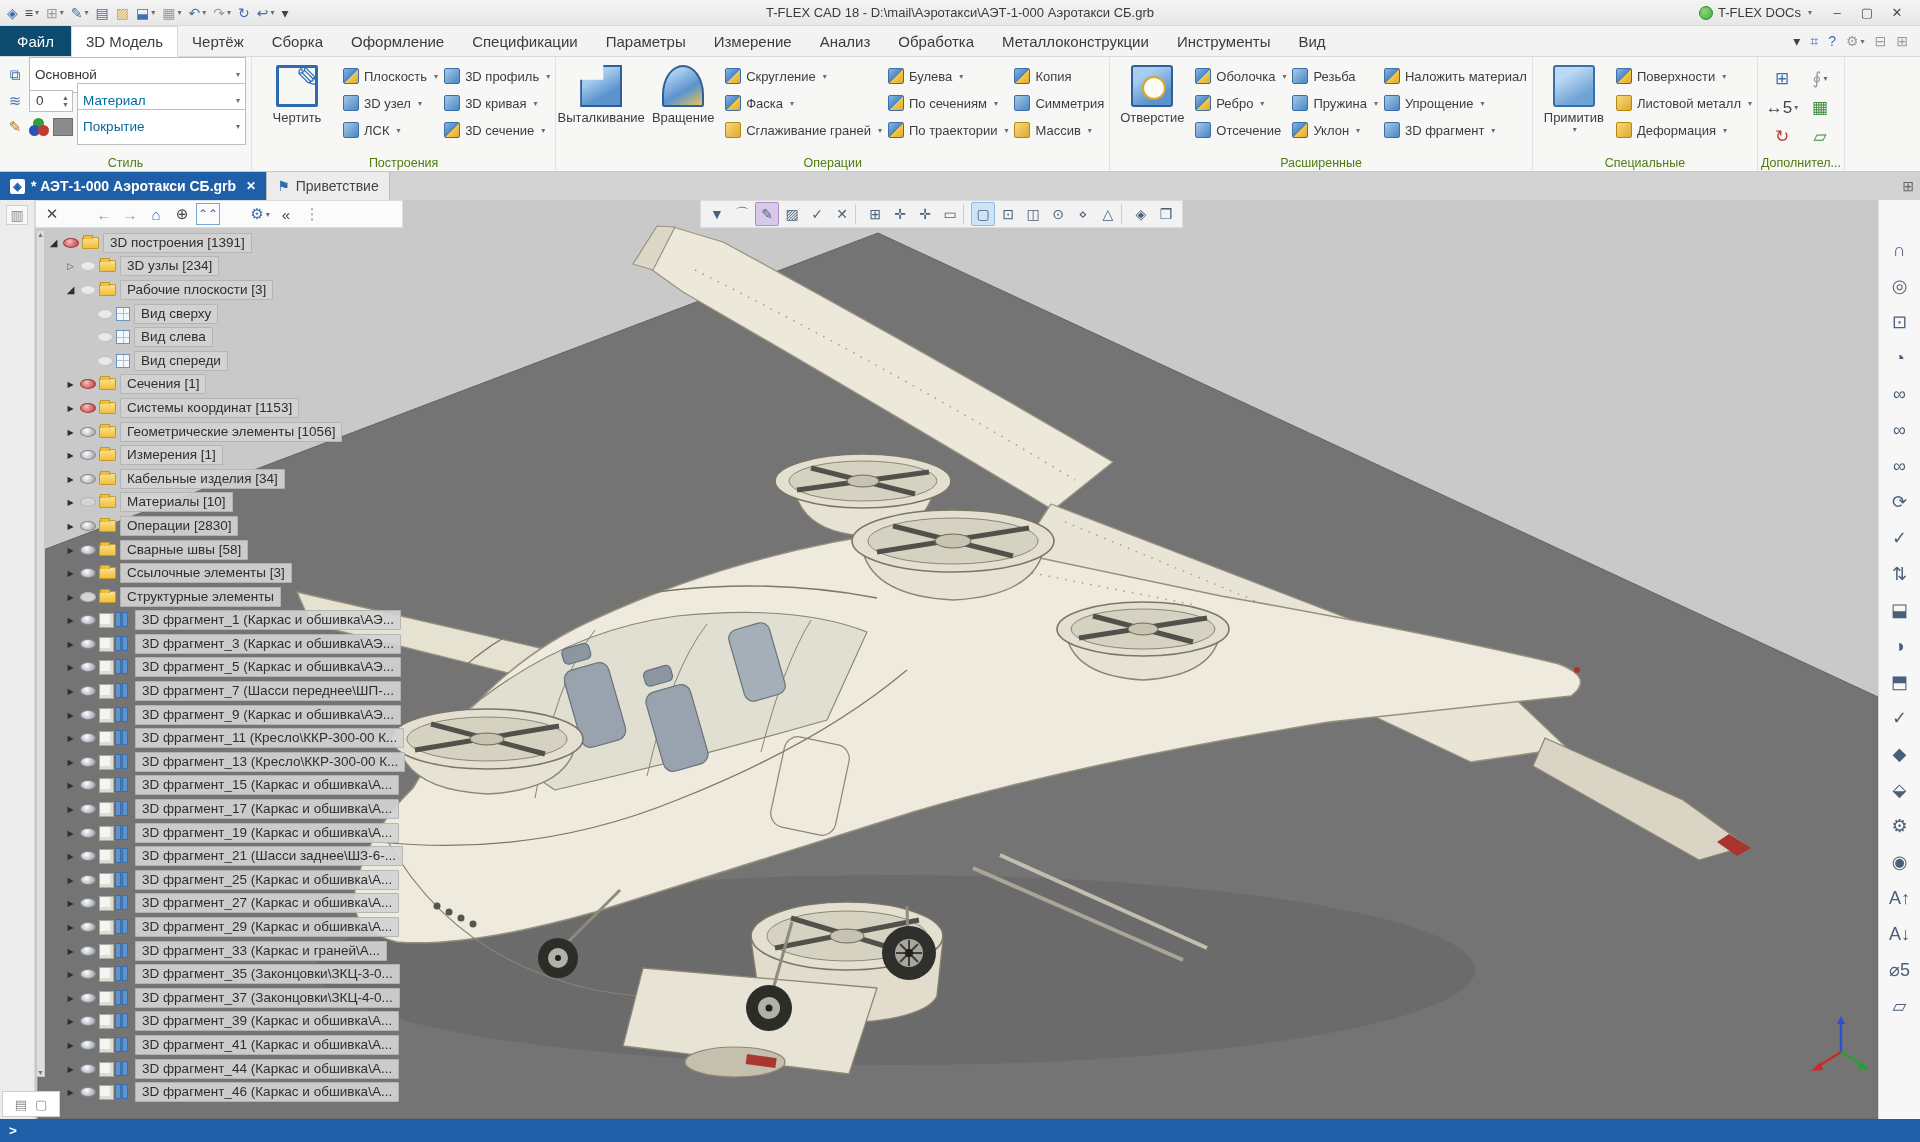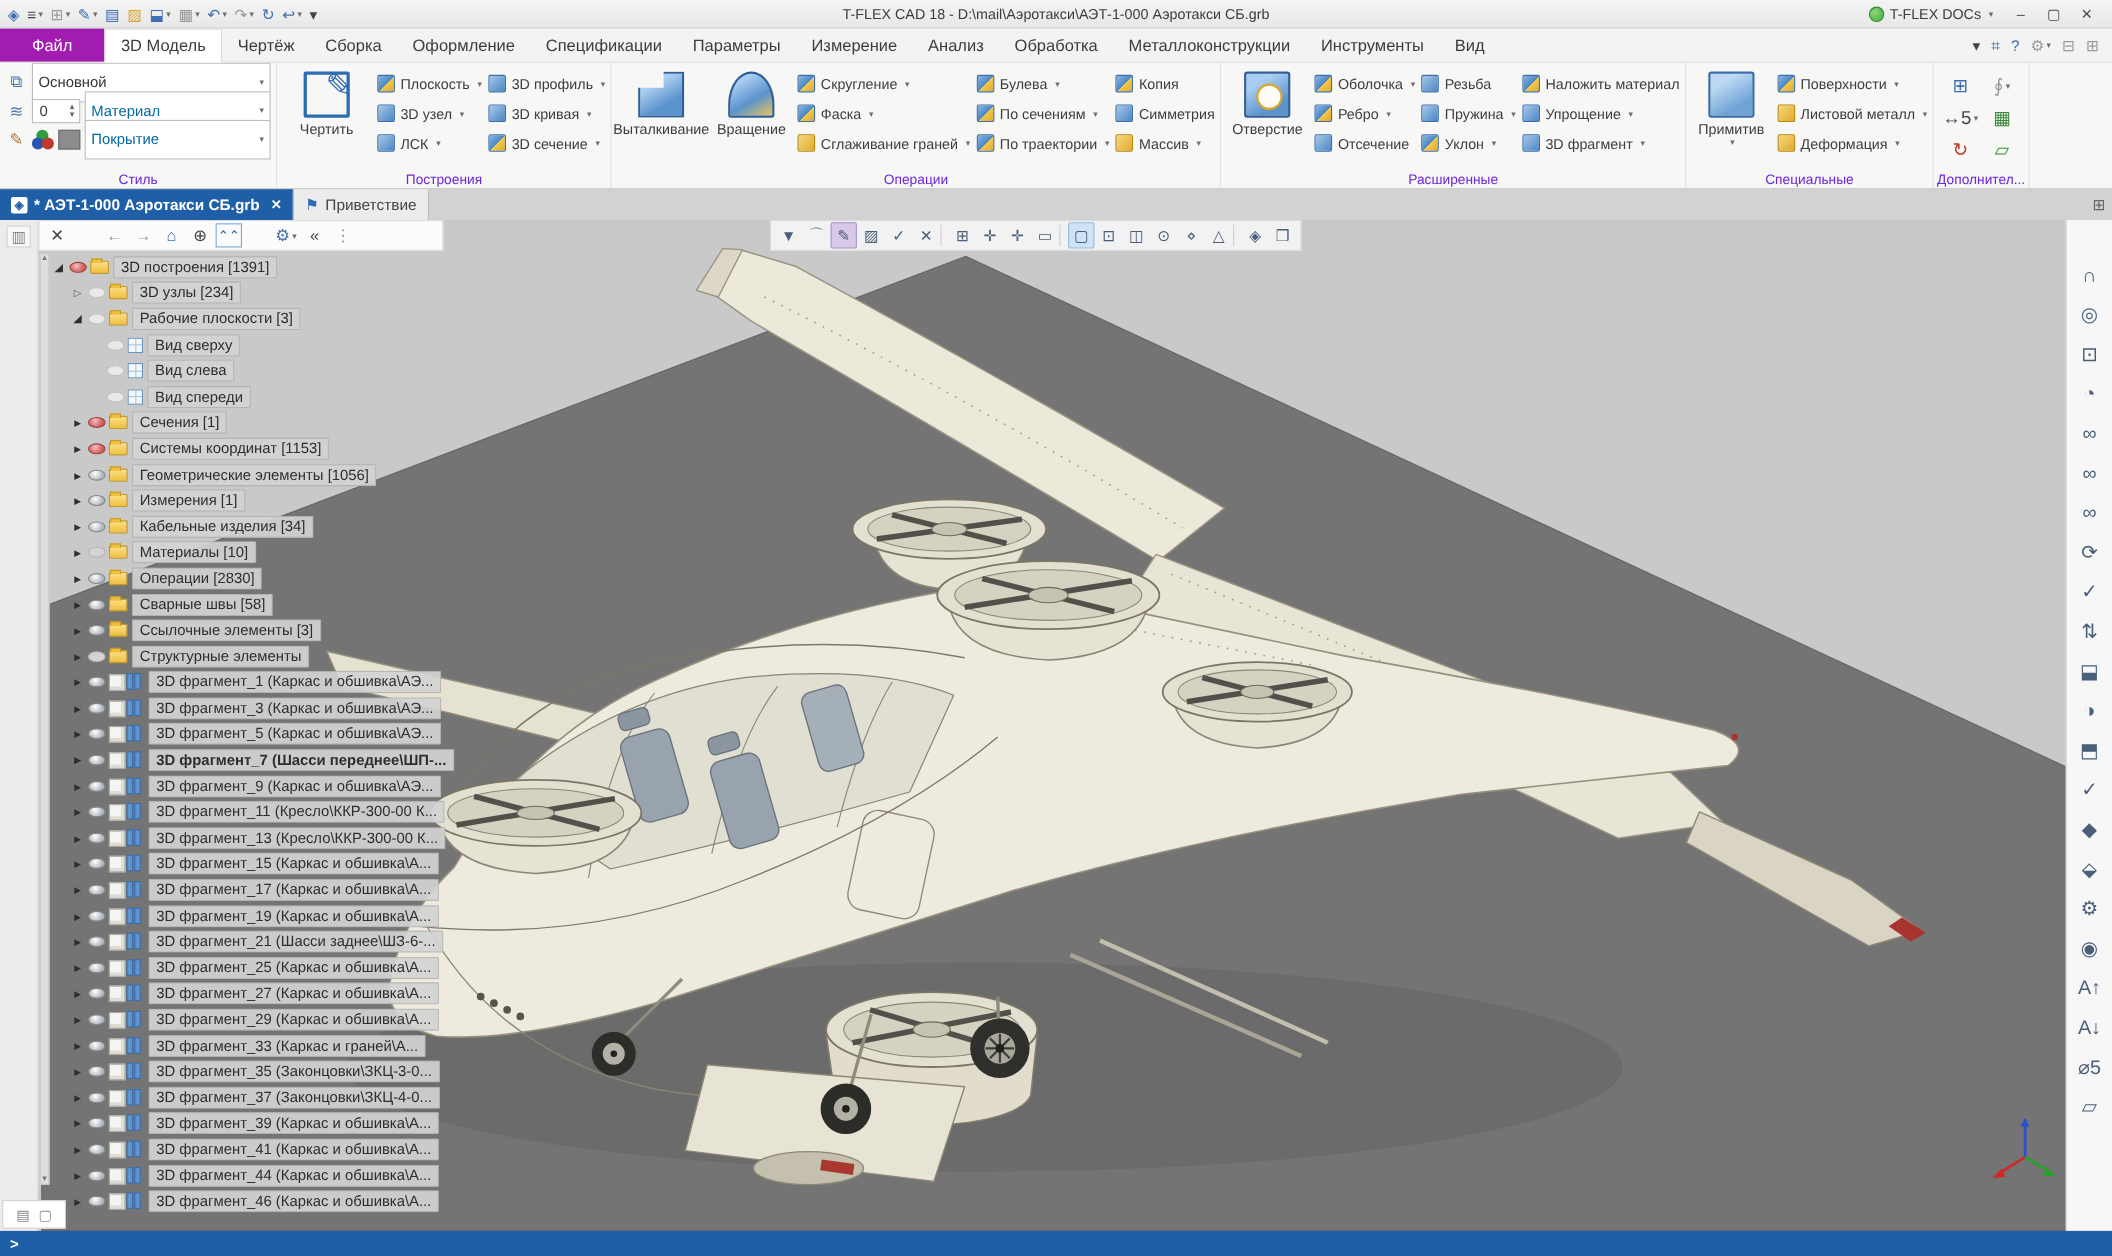--- a/index.html
+++ b/index.html
@@ -13,29 +13,29 @@
   .caret{font-size:8px;color:#6d6d6d;margin-left:2px}
   .win-title{position:absolute;left:0;right:0;text-align:center;font-size:13px;color:#3b3b3b}
   .tb-right{margin-left:auto;display:flex;align-items:center;gap:4px;padding-right:8px;z-index:2}
   .docs-btn{display:flex;align-items:center;gap:5px;font-size:13px;color:#3b3b3b;padding:0 6px}
   .docs-dot{width:14px;height:14px;border-radius:50%;background:radial-gradient(circle at 35% 35%,#8fd67a,#3fae3f);border:1px solid #2d8a2d}
   .win-ctl{width:30px;height:22px;display:flex;align-items:center;justify-content:center;font-size:13px;color:#4a4a4a}
 
   
   .menubar{position:absolute;top:26px;left:0;right:0;height:31px;background:#f3f3f3;border-bottom:1px solid #d9d9d9;display:flex;align-items:stretch;font-size:15px}
   .menu-item{display:flex;align-items:center;padding:0 14px;color:#3c3c3c;white-space:nowrap}
-  .menu-item.m-file{background:#a21caf;color:#fff;padding:0 29px}
+  .menu-item.m-file{background:#0c4a6e;color:#fff;padding:0 17px}
   .menu-item.m-active{background:#fff;border:1px solid #d9d9d9;border-bottom:1px solid #fff;margin-bottom:-1px}
   .menu-right{margin-left:auto;display:flex;align-items:center;gap:2px;padding-right:8px}
   .mr-btn{display:flex;align-items:center;height:24px;padding:0 4px;font-size:14px}
 
   
   .ribbon{position:absolute;top:57px;left:0;right:0;height:115px;background:#f7f7f6;border-bottom:1px solid #c9c9c9;display:flex;overflow:hidden}
   .rgroup{position:relative;padding:3px 5px 16px 5px;border-right:1px solid #e2e2e2;display:flex;gap:6px;flex:none}
-  .rgroup-label{position:absolute;bottom:1px;left:0;right:0;text-align:center;font-size:12.5px;color:#6d28d9;white-space:nowrap;overflow:hidden}
+  .rgroup-label{position:absolute;bottom:1px;left:0;right:0;text-align:center;font-size:12.5px;color:#4d7c0f;white-space:nowrap;overflow:hidden}
   .big-btn{width:80px;display:flex;flex-direction:column;align-items:center;font-size:13px;color:#3d3d3d;text-align:center;padding-top:2px}
   .big-ic{width:42px;height:42px;margin:3px 0 3px;position:relative}
   .bi-draw{border:3px solid #2f6bb0;border-radius:2px}
   .bi-draw::after{content:"✎";position:absolute;right:-6px;top:-8px;font-size:30px;color:#2f6bb0}
   .bi-extrude{background:linear-gradient(150deg,#a9cdf0 30%,#5b93cd 70%);border:2px solid #2f5f96;clip-path:polygon(0 35%,55% 35%,55% 0,100% 0,100% 100%,0 100%)}
   .bi-revolve{background:linear-gradient(150deg,#a9cdf0 20%,#5b93cd 60%,#e8c35c);border:2px solid #2f5f96;border-radius:50% 50% 6% 6%/70% 70% 6% 6%}
   .bi-hole{background:linear-gradient(150deg,#a9cdf0 25%,#5b93cd 75%);border:2px solid #2f5f96;border-radius:3px}
   .bi-hole::after{content:"";position:absolute;left:9px;top:9px;width:20px;height:20px;border-radius:50%;background:#fdfdf5;border:2px solid #d9a62e}
   .bi-primitive{background:linear-gradient(150deg,#bcd8f2 25%,#6ea3d6 75%);border:2px solid #3a6ea8;border-radius:3px}
   .rcol{display:flex;flex-direction:column;gap:5px;padding-top:5px;flex:none}
@@ -888,21 +888,21 @@
         <span class="t-label">3D фрагмент_3 (Каркас и обшивка\АЭ...</span>
       </div>
 
       <div class="trow" style="margin-left: 17px;">
         <span class="t-arrow ar-collapsed"></span>
         <span class="t-eye eye-gray"></span>
         <span class="t-ic ic-frag"></span>
         <span class="t-label">3D фрагмент_5 (Каркас и обшивка\АЭ...</span>
       </div>
 
-      <div class="trow" style="margin-left: 17px; font-weight: bold;">
+      <div class="trow" style="margin-left: 17px;">
         <span class="t-arrow ar-collapsed"></span>
         <span class="t-eye eye-gray"></span>
         <span class="t-ic ic-frag"></span>
         <span class="t-label">3D фрагмент_7 (Шасси переднее\ШП-...</span>
       </div>
 
       <div class="trow" style="margin-left: 17px;">
         <span class="t-arrow ar-collapsed"></span>
         <span class="t-eye eye-gray"></span>
         <span class="t-ic ic-frag"></span>

